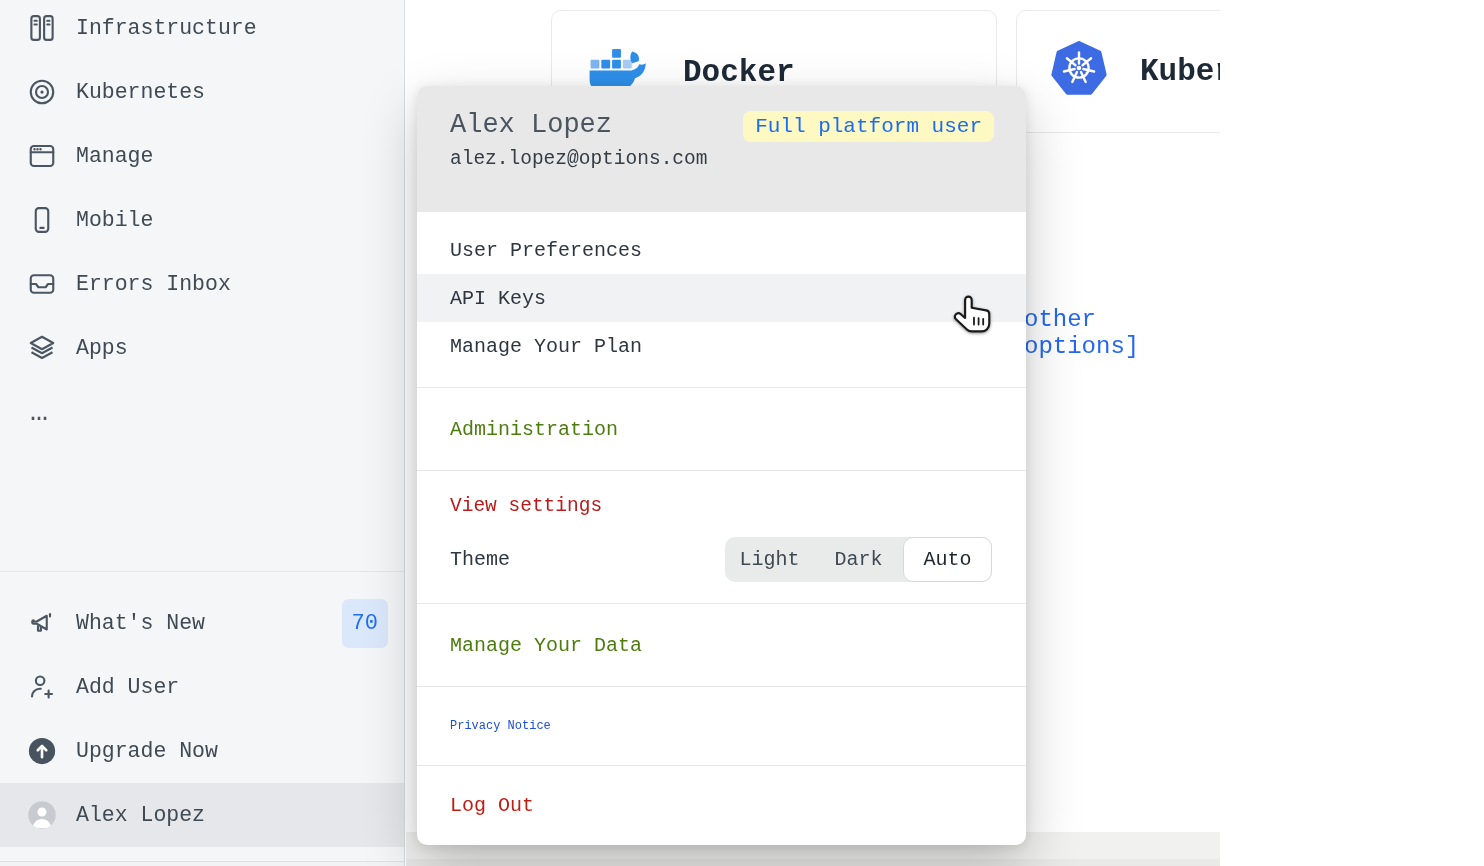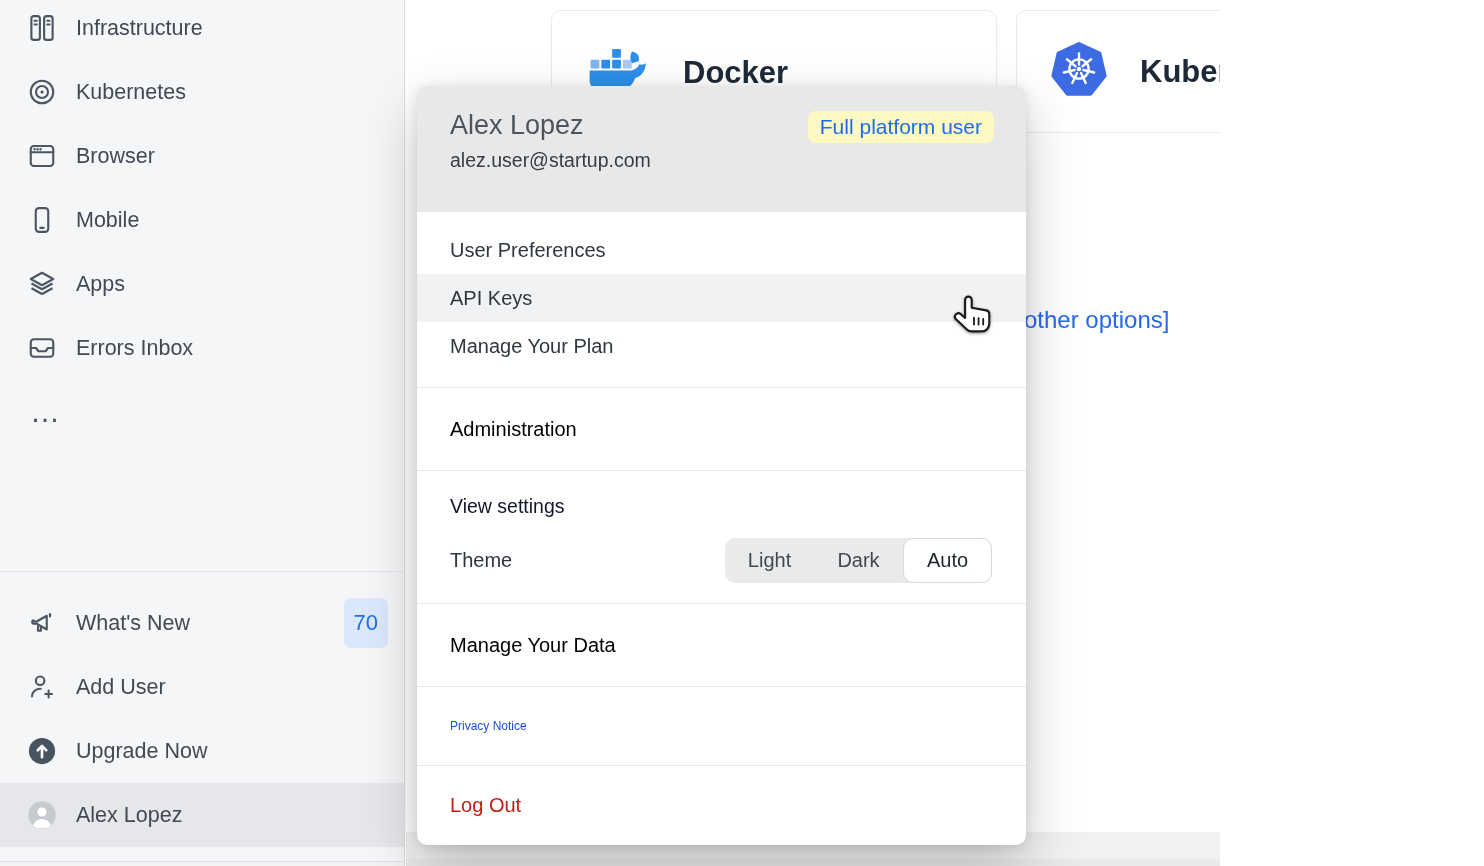--- a/index.html
+++ b/index.html
@@ -1,18 +1,18 @@
 <!DOCTYPE html>
 <html><head>
 <meta charset="utf-8">
 <style>
   html,body{margin:0;padding:0;background:#fff;}
   *{box-sizing:border-box;}
   .screen{position:relative;width:1220px;height:866px;overflow:hidden;
-          font-family:Liberation Sans, sans-serif;background:#ffffff;}
+          font-family:Liberation Mono, monospace;background:#ffffff;}
 
   
   .sidebar{position:absolute;left:0;top:0;width:405px;height:866px;
            background:#f5f6f8;border-right:1px solid #dadce1;}
   .side-nav{position:absolute;top:-4px;left:0;right:0;}
   .side-item{display:flex;align-items:center;height:64px;padding-left:27px;
              gap:19px;font-size:21.5px;color:#3f4a54;cursor:pointer;}
   .side-item .ic{width:30px;height:30px;flex:0 0 30px;display:flex;align-items:center;justify-content:center;}
   .side-more{height:64px;display:flex;align-items:center;padding-left:30px;
              font-size:30px;letter-spacing:3px;color:#4b5663;line-height:0;}
@@ -44,27 +44,27 @@
   .um-name{font-size:27px;color:#4b5560;}
   .um-email{font-size:19.5px;color:#343d45;margin-top:8px;}
   .um-role{position:absolute;top:25px;right:32px;background:#fef9c3;color:#1b6cf0;
            font-size:21px;padding:4px 12px;border-radius:8px;}
   .um-group1{padding:14px 0 17px 0;}
   .um-item{display:flex;align-items:center;height:48px;padding-left:33px;
            font-size:20px;color:#2e3740;cursor:pointer;}
   .um-item.hovered{background:#f1f2f3;}
   .um-sep{border-top:1px solid #e7e7e7;}
   .um-row-lg{height:82px;display:flex;align-items:center;padding-left:33px;
-             font-size:20px;color:#000000;cursor:pointer;}
+             font-size:20px;color:#4d7c0f;cursor:pointer;}
   .um-row-md{height:78px;display:flex;align-items:center;padding-left:33px;
              font-size:12px;color:#1d4ed8;cursor:pointer;}
   .um-row-logout{height:79px;display:flex;align-items:center;padding-left:33px;
              font-size:20px;color:#bf1e15;cursor:pointer;}
   .um-view{height:132px;padding:24px 34px 0 33px;}
-  .um-view-label{font-size:19.5px;color:#0f172a;}
+  .um-view-label{font-size:19.5px;color:#b91c1c;}
   .um-theme-row{margin-top:20px;display:flex;align-items:center;justify-content:space-between;height:45px;}
   .um-theme-label{font-size:20px;color:#2e3740;}
   .seg{width:267px;height:45px;background:#e9eaea;border-radius:10px;display:flex;align-items:stretch;
        font-size:20px;color:#3f4952;}
   .seg-opt{flex:1;display:flex;align-items:center;justify-content:center;cursor:pointer;}
   .seg-opt.selected{flex:0 0 89px;background:#fff;border:1px solid #d7d9d9;border-radius:10px;color:#1d262e;}
 
   
   .cursor{position:absolute;left:950px;top:291px;width:46px;height:48px;z-index:9;
           filter:drop-shadow(0 1.5px 1.5px rgba(0,0,0,.45));pointer-events:none;}
@@ -100,52 +100,52 @@
       </div>
 
       <div class="side-item">
         <span class="ic">
           <svg width="30" height="30" viewBox="0 0 24 24" fill="none" stroke="#4b5663" stroke-width="1.7" stroke-linecap="round">
             <rect x="3" y="4" width="18" height="16" rx="2.5"></rect>
             <path d="M3 9h18"></path>
             <path d="M6 6.6h.01M8.4 6.6h.01M10.8 6.6h.01" stroke-width="2"></path>
           </svg>
         </span>
-        <span>Browser</span>
+        <span>Manage</span>
       </div>
 
       <div class="side-item">
         <span class="ic">
           <svg width="30" height="30" viewBox="0 0 24 24" fill="none" stroke="#4b5663" stroke-width="1.7" stroke-linecap="round">
             <rect x="7" y="2.5" width="10" height="19" rx="2.5"></rect>
             <path d="M10.7 18.3h2.6"></path>
           </svg>
         </span>
         <span>Mobile</span>
+      </div>
+
+      <div class="side-item">
+        <span class="ic">
+          <svg width="30" height="30" viewBox="0 0 24 24" fill="none" stroke="#4b5663" stroke-width="1.7" stroke-linecap="round" stroke-linejoin="round">
+            <rect x="3" y="5" width="18" height="14" rx="2.5"></rect>
+            <path d="M3 12h4.2l1.9 2.6h5.8l1.9-2.6H21"></path>
+          </svg>
+        </span>
+        <span>Errors Inbox</span>
       </div>
 
       <div class="side-item">
         <span class="ic">
           <svg width="30" height="30" viewBox="0 0 24 24" fill="none" stroke="#4b5663" stroke-width="1.7" stroke-linejoin="round">
             <path d="M12 3 21 8l-9 5-9-5 9-5z"></path>
             <path d="M3.6 11.6 12 16.2l8.4-4.6"></path>
             <path d="M3.6 15.4 12 20l8.4-4.6"></path>
           </svg>
         </span>
         <span>Apps</span>
-      </div>
-
-      <div class="side-item">
-        <span class="ic">
-          <svg width="30" height="30" viewBox="0 0 24 24" fill="none" stroke="#4b5663" stroke-width="1.7" stroke-linecap="round" stroke-linejoin="round">
-            <rect x="3" y="5" width="18" height="14" rx="2.5"></rect>
-            <path d="M3 12h4.2l1.9 2.6h5.8l1.9-2.6H21"></path>
-          </svg>
-        </span>
-        <span>Errors Inbox</span>
       </div>
 
       <div class="side-more">
         <span>…</span>
       </div>
     </nav>
 
     <div class="side-sep"></div>
 
     <div class="side-foot">
@@ -245,21 +245,21 @@
     <span class="partial-link">other options]</span>
 
     <div class="bottom-strip"></div>
     <div class="bottom-strip2"></div>
   </main>
 
   <div class="user-menu">
 
     <div class="um-header">
       <div class="um-name">Alex Lopez</div>
-      <div class="um-email">alez.user@startup.com</div>
+      <div class="um-email">alez.lopez@options.com</div>
       <div class="um-role">Full platform user</div>
     </div>
 
     <div class="um-group1">
       <div class="um-item">User Preferences</div>
       <div class="um-item hovered">API Keys</div>
       <div class="um-item">Manage Your Plan</div>
     </div>
 
     <div class="um-sep"></div>

